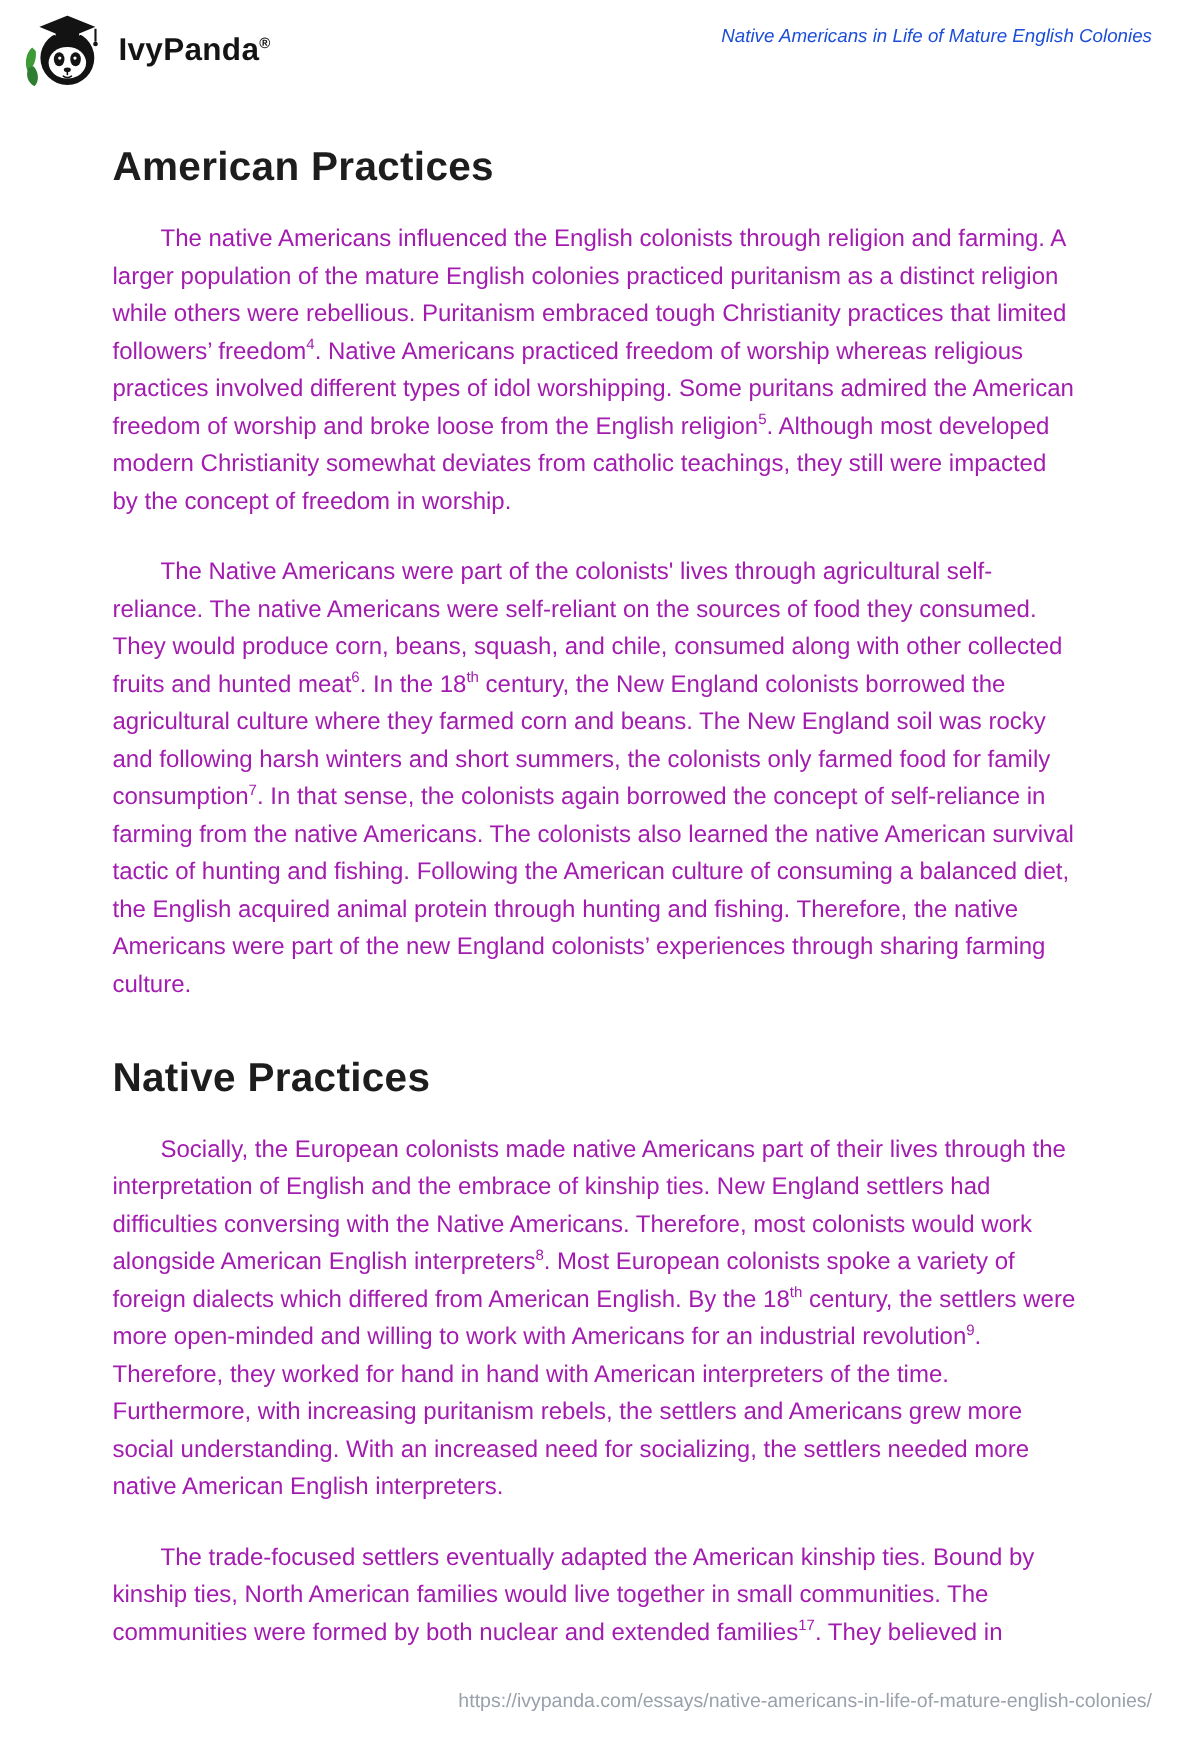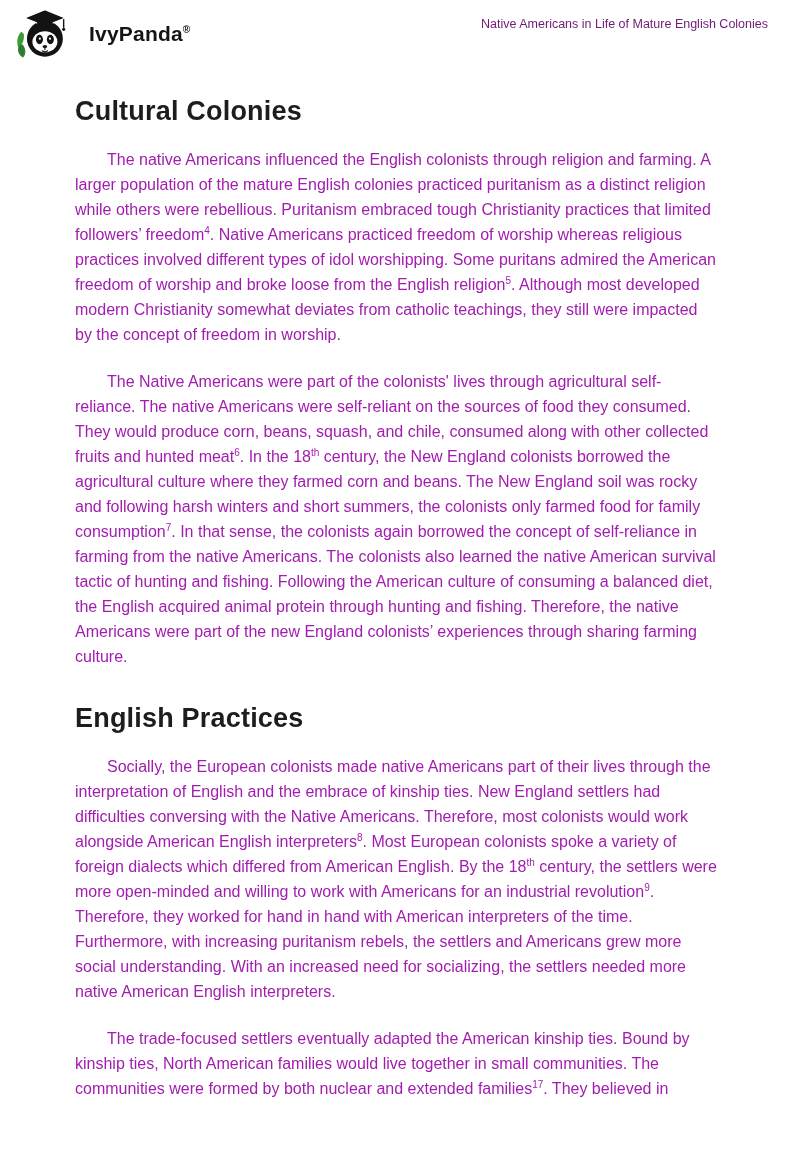--- a/index.html
+++ b/index.html
@@ -12,35 +12,36 @@
     background: #ffffff;
     font-family: "Liberation Sans", sans-serif;
     overflow: hidden;
   }
   .header {
     display: flex;
     align-items: center;
     padding: 8px 32px 0 14px;
     height: 60px;
   }
-  .brand-wrap { display: flex; align-items: center; gap: 21px; }
+  .brand-wrap { display: flex; align-items: center; gap: 11px; }
   .logo { width: 54px; height: 50px; flex: 0 0 auto; }
   .brand {
     font-size: 21px;
     font-weight: bold;
     color: #141414;
     letter-spacing: 0.2px;
   }
   .brand .reg { font-size: 10px; vertical-align: super; font-weight: bold; }
   .doc-title {
     margin-left: auto;
     align-self: flex-start;
     margin-top: 9px;
     font-size: 12.5px;
-    color: #701a75;
+    color: #1d4ed8;
+    font-style: italic;
   }
   .content { padding: 18px 82px 0 75px; }
   .section-heading {
     font-size: 27px;
     font-weight: bold;
     color: #1d1d1d;
     margin: 34px 0 20px 0;
     letter-spacing: 0.2px;
   }
   .section-heading.first { margin-top: 18px; }
@@ -92,22 +93,23 @@
         <path d="M61 13 L61 24" stroke="#131313" stroke-width="1.8"></path>
         <circle cx="61" cy="26" r="2" fill="#131313"></circle>
       </svg>
       <div class="brand"><span>IvyPanda</span><span class="reg">®</span></div>
     </div>
     <div class="doc-title">Native Americans in Life of Mature English Colonies</div>
   </div>
 
   <div class="content">
 
-  <h2 class="section-heading first">Cultural Colonies</h2>
+  <h2 class="section-heading first">American Practices</h2>
       <p class="body-paragraph">The native Americans influenced the English colonists through religion and farming. A larger population of the mature English colonies practiced puritanism as a distinct religion while others were rebellious. Puritanism embraced tough Christianity practices that limited followers’ freedom<sup>4</sup>. Native Americans practiced freedom of worship whereas religious practices involved different types of idol worshipping. Some puritans admired the American freedom of worship and broke loose from the English religion<sup>5</sup>. Although most developed modern Christianity somewhat deviates from catholic teachings, they still were impacted by the concept of freedom in worship.</p>
       <p class="body-paragraph">The Native Americans were part of the colonists' lives through agricultural self-reliance. The native Americans were self-reliant on the sources of food they consumed. They would produce corn, beans, squash, and chile, consumed along with other collected fruits and hunted meat<sup>6</sup>. In the 18<sup>th</sup> century, the New England colonists borrowed the agricultural culture where they farmed corn and beans. The New England soil was rocky and following harsh winters and short summers, the colonists only farmed food for family consumption<sup>7</sup>. In that sense, the colonists again borrowed the concept of self-reliance in farming from the native Americans. The colonists also learned the native American survival tactic of hunting and fishing. Following the American culture of consuming a balanced diet, the English acquired animal protein through hunting and fishing. Therefore, the native Americans were part of the new England colonists’ experiences through sharing farming culture.</p>
-      <h2 class="section-heading">English Practices</h2>
+      <h2 class="section-heading">Native Practices</h2>
       <p class="body-paragraph">Socially, the European colonists made native Americans part of their lives through the interpretation of English and the embrace of kinship ties. New England settlers had difficulties conversing with the Native Americans. Therefore, most colonists would work alongside American English interpreters<sup>8</sup>. Most European colonists spoke a variety of foreign dialects which differed from American English. By the 18<sup>th</sup> century, the settlers were more open-minded and willing to work with Americans for an industrial revolution<sup>9</sup>. Therefore, they worked for hand in hand with American interpreters of the time. Furthermore, with increasing puritanism rebels, the settlers and Americans grew more social understanding. With an increased need for socializing, the settlers needed more native American English interpreters.</p>
       <p class="body-paragraph">The trade-focused settlers eventually adapted the American kinship ties. Bound by kinship ties, North American families would live together in small communities. The communities were formed by both nuclear and extended families<sup>17</sup>. They believed in</p>
     </div>
 
+  <div class="footer-url">https://ivypanda.com/essays/native-americans-in-life-of-mature-english-colonies/</div>
 
 </div>
 
 </body></html>

